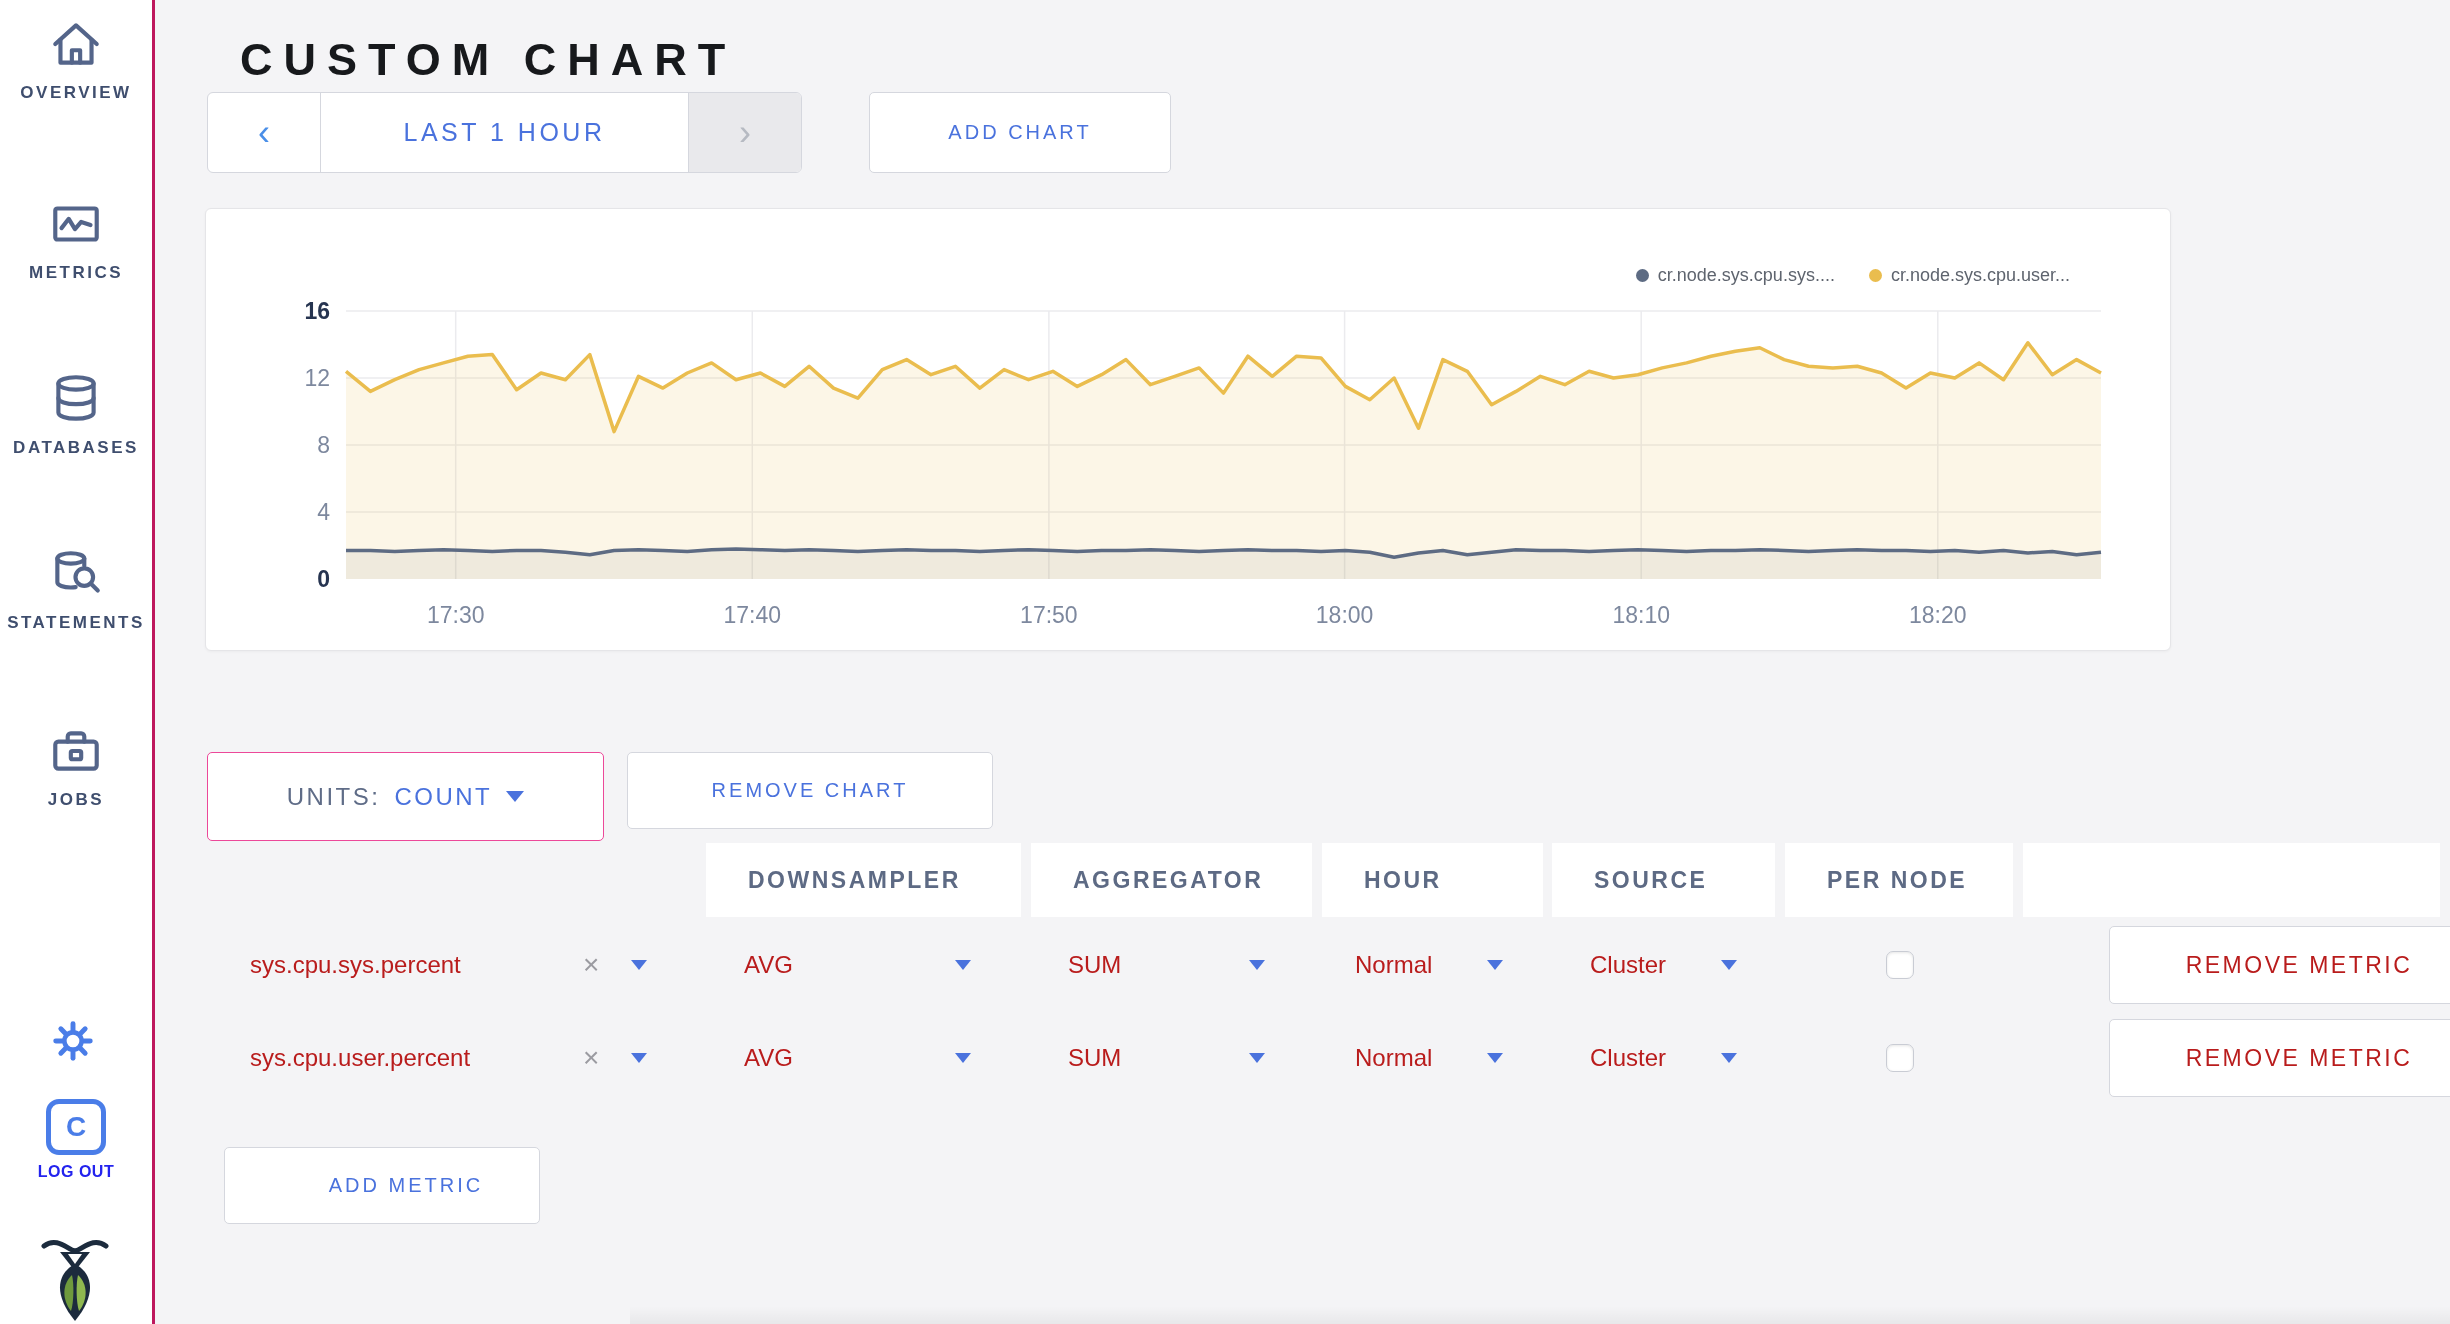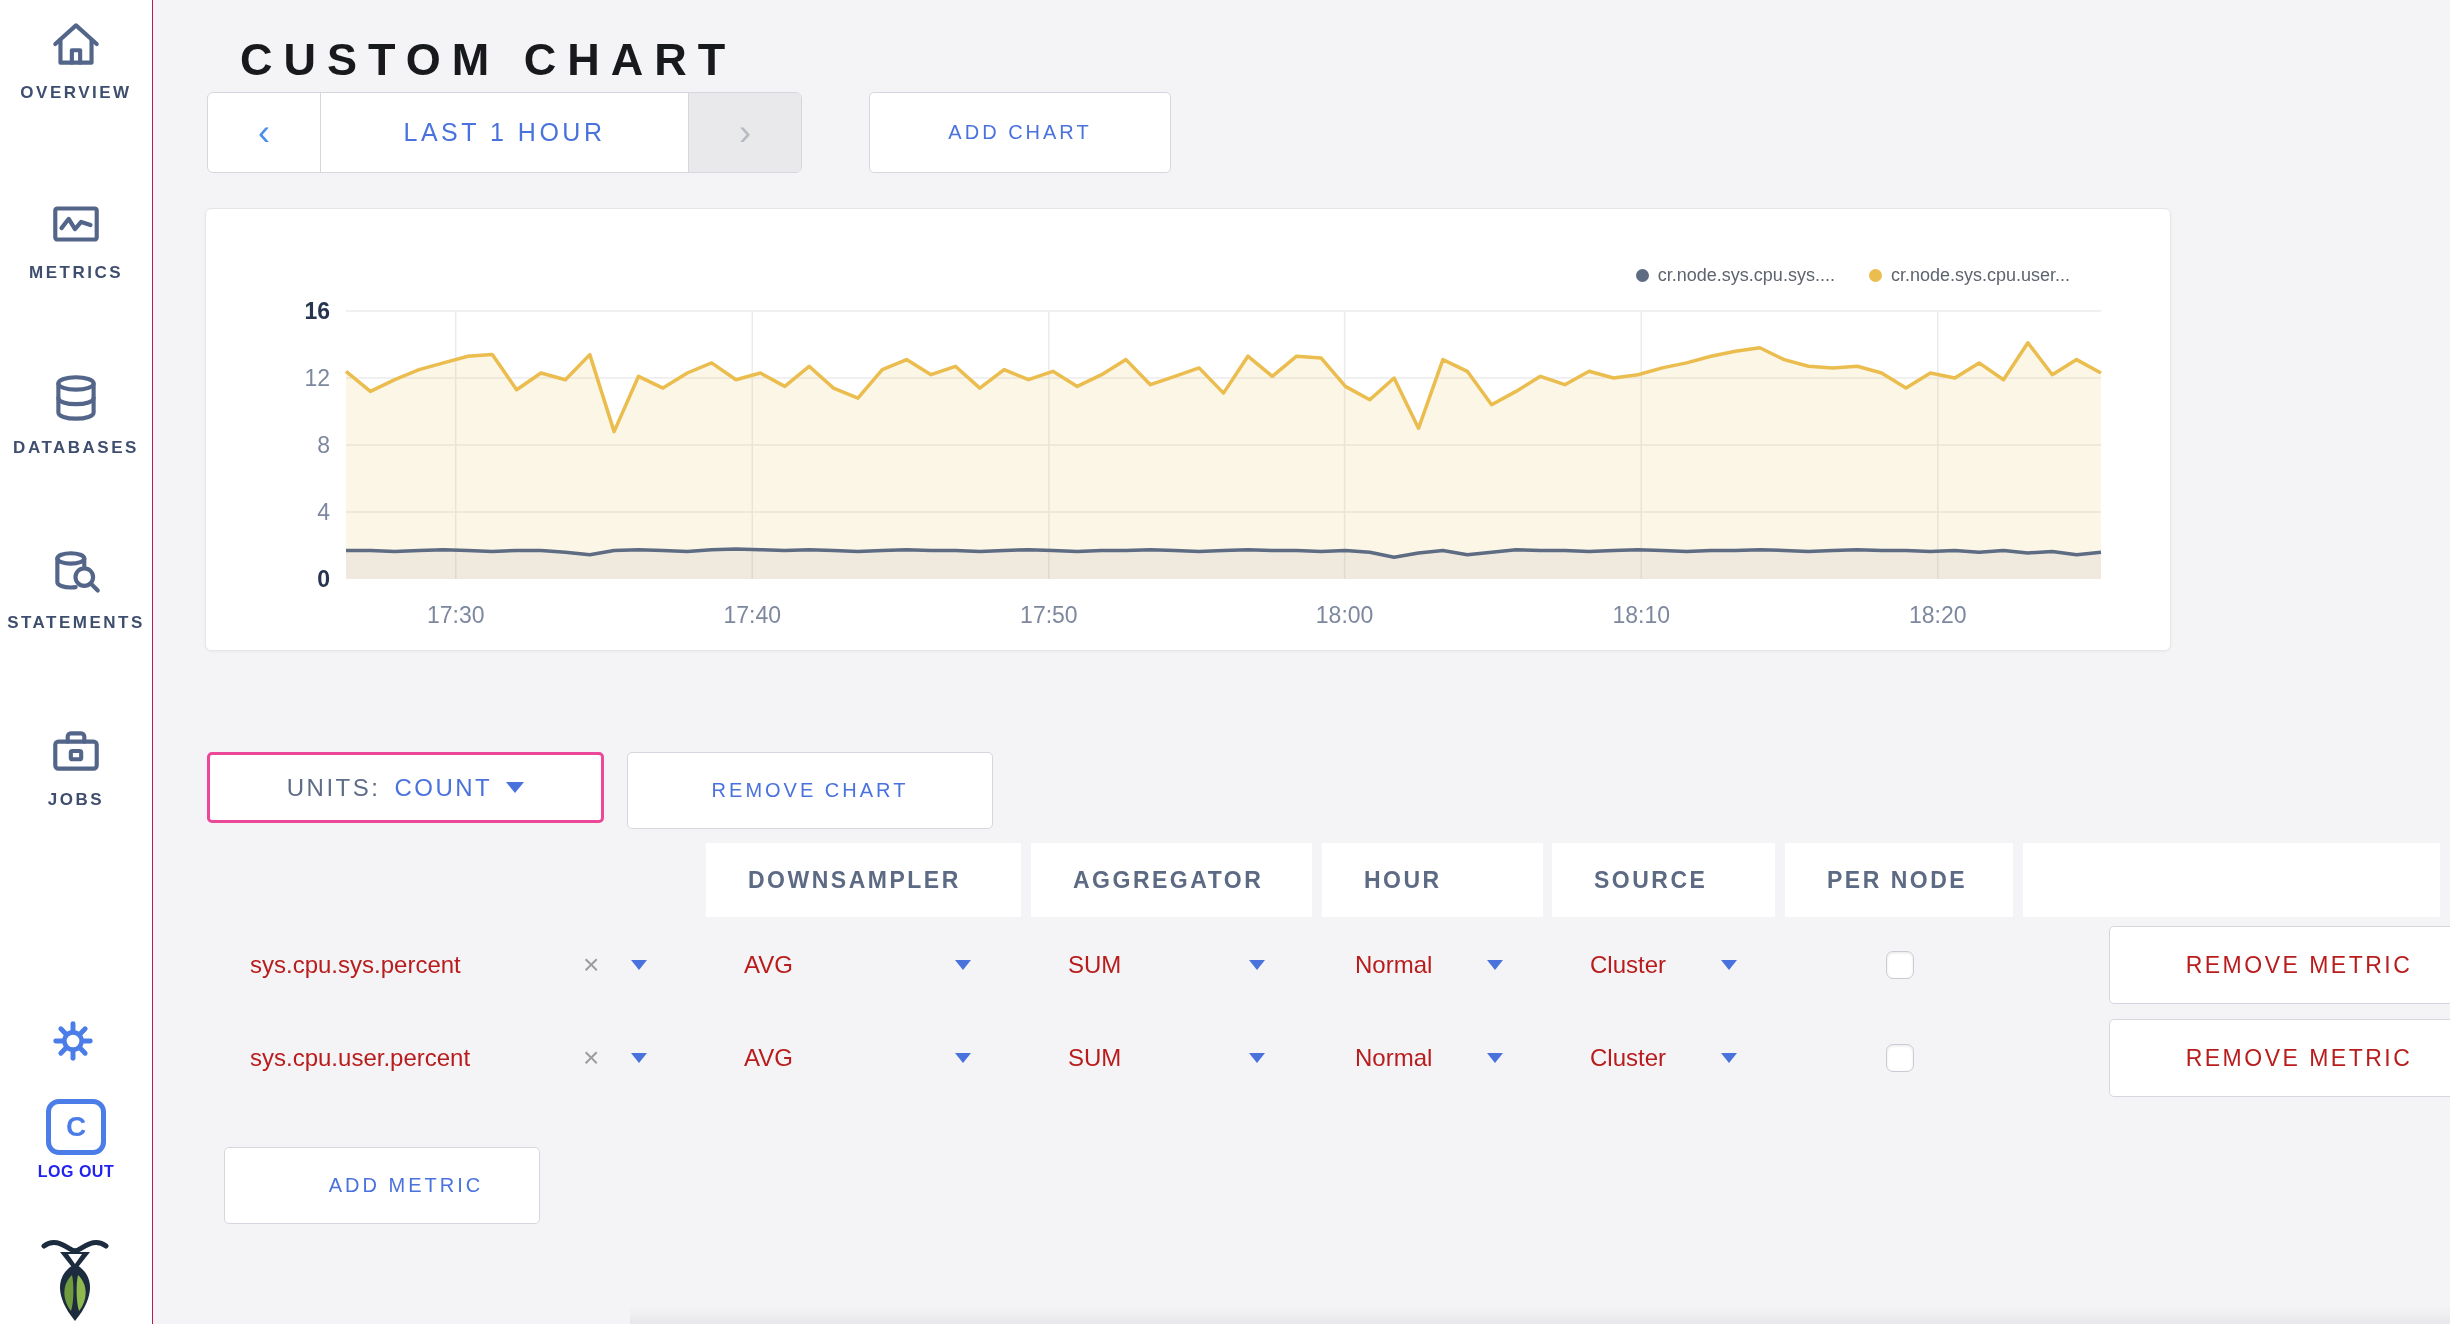--- a/index.html
+++ b/index.html
@@ -3,21 +3,21 @@
 <meta charset="utf-8">
 <style>
   html,body{margin:0;padding:0;}
   body{
     width:2450px;height:1324px;position:relative;overflow:hidden;
     background:#f4f4f6;
     font-family:"Liberation Sans","DejaVu Sans",sans-serif;
     -webkit-font-smoothing:antialiased;
   }
   
-  .sidebar{position:absolute;left:0;top:0;width:152px;height:1324px;background:#fff;border-right:1px solid #be185d;}
+  .sidebar{position:absolute;left:0;top:0;width:152px;height:1324px;background:#fff;border-right:3px solid #be185d;}
   .side-item{position:absolute;left:0;width:152px;display:flex;flex-direction:column;align-items:center;cursor:pointer;}
   .side-item svg{display:block;}
   .side-label{margin-top:10px;font-size:17px;font-weight:700;letter-spacing:2.5px;color:#3f4e6e;}
   .gear-wrap{position:absolute;left:50px;top:1018px;cursor:pointer;}
   .logout-wrap{position:absolute;left:0;top:1099px;width:152px;display:flex;flex-direction:column;align-items:center;cursor:pointer;}
   .cbox{width:50px;height:46px;border:5px solid #4a7de8;border-radius:13px;display:flex;align-items:center;justify-content:center;
         font-size:28px;font-weight:700;color:#4a7de8;background:#fff;}
   .logout-label{margin-top:8px;font-size:16px;font-weight:700;letter-spacing:0.5px;color:#2323ee;}
   .bug-wrap{position:absolute;left:41px;top:1234px;}
   
@@ -40,21 +40,21 @@
   .legend{position:absolute;top:56px;right:100px;display:flex;gap:34px;align-items:center;}
   .legend-item{display:flex;align-items:center;gap:9px;cursor:pointer;}
   .legend-dot{width:13px;height:13px;border-radius:50%;display:inline-block;}
   .legend-label{font-size:18px;color:#5e646e;}
   .chart-svg{position:absolute;left:0;top:0;}
   .grid{stroke:#ebebee;stroke-width:1.5;}
   .ytick{font-size:23px;fill:#7d889e;font-family:"Liberation Sans","DejaVu Sans",sans-serif;}
   .ytick.major{fill:#263450;font-weight:700;}
   .xtick{font-size:23px;fill:#7d889e;font-family:"Liberation Sans","DejaVu Sans",sans-serif;}
   
-  .units-box{position:absolute;left:207px;top:752px;width:397px;height:71px;background:#fff;border:3px solid #ec4899;border-radius:5px;
+  .units-box{position:absolute;left:207px;top:752px;width:397px;height:89px;background:#fff;border:1px solid #ec4899;border-radius:5px;
              display:flex;align-items:center;justify-content:center;gap:14px;box-sizing:border-box;cursor:pointer;}
   .units-label{font-size:24px;letter-spacing:2.5px;color:#5f6c87;}
   .units-value{font-size:24px;letter-spacing:2.5px;color:#4a72dd;}
   .caret{width:0;height:0;border-left:8px solid transparent;border-right:8px solid transparent;border-top:10px solid #4a72dd;display:inline-block;}
   .caret.big{border-left-width:9px;border-right-width:9px;border-top-width:11px;}
   
   .thead{position:absolute;left:205px;top:843px;width:2235px;height:74px;}
   .hcell{position:absolute;top:0;height:74px;background:#fff;display:flex;align-items:center;padding-left:42px;box-sizing:border-box;
          font-size:23px;font-weight:700;letter-spacing:2.5px;color:#5d6a84;}
   .hc0{left:0;width:490px}.hc1{left:501px;width:315px}.hc2{left:826px;width:281px}.hc3{left:1117px;width:221px}

